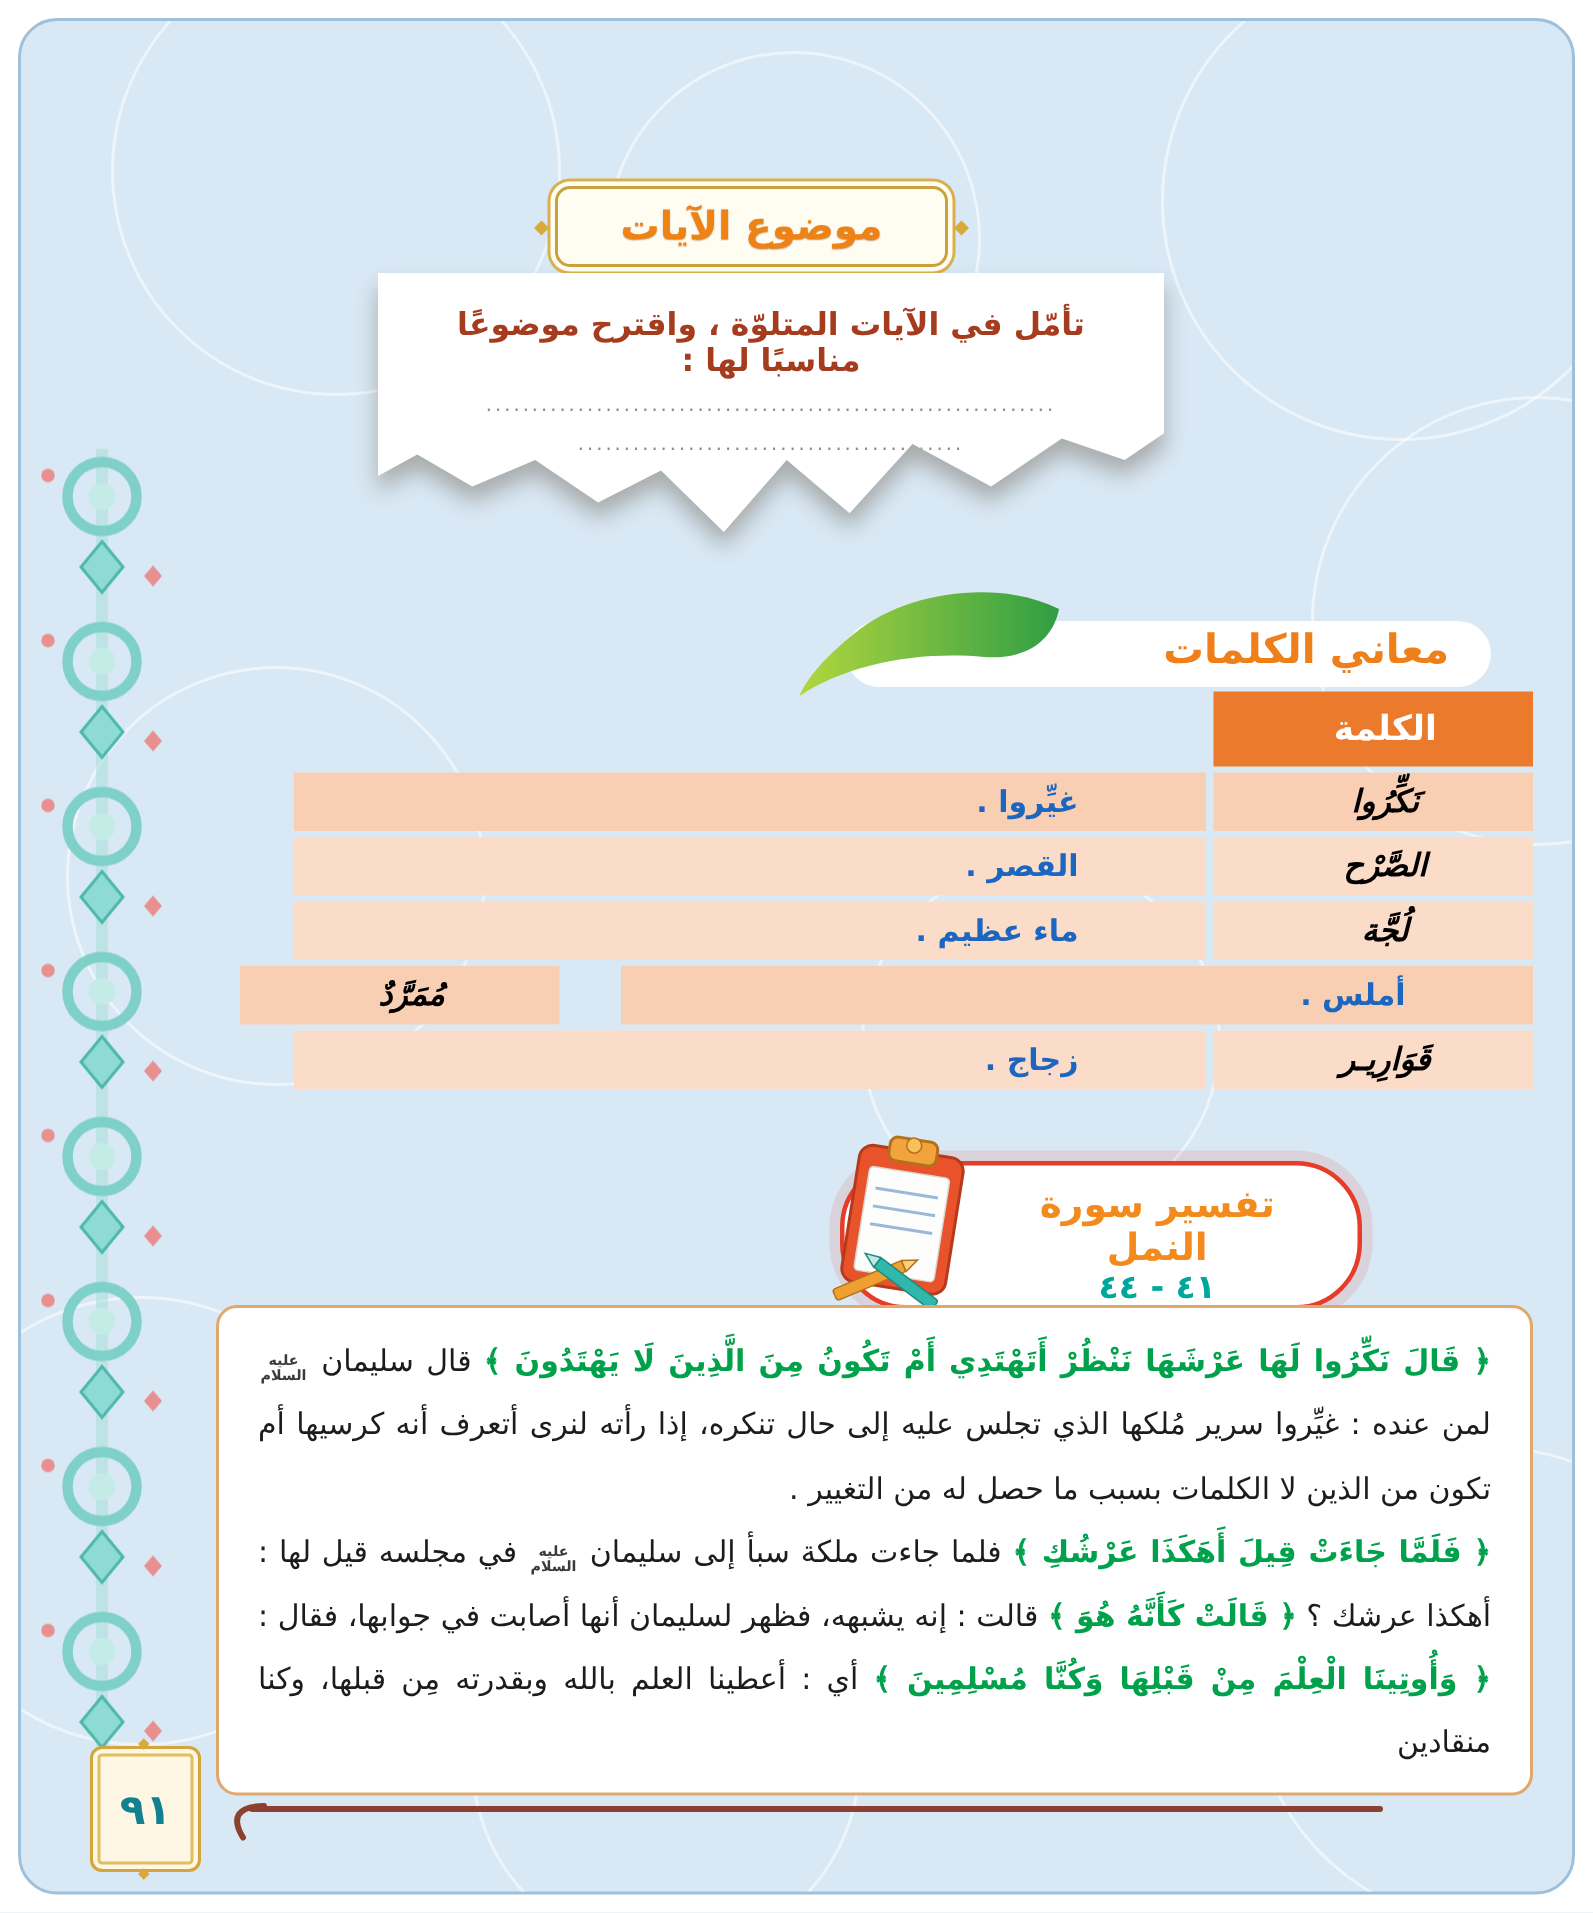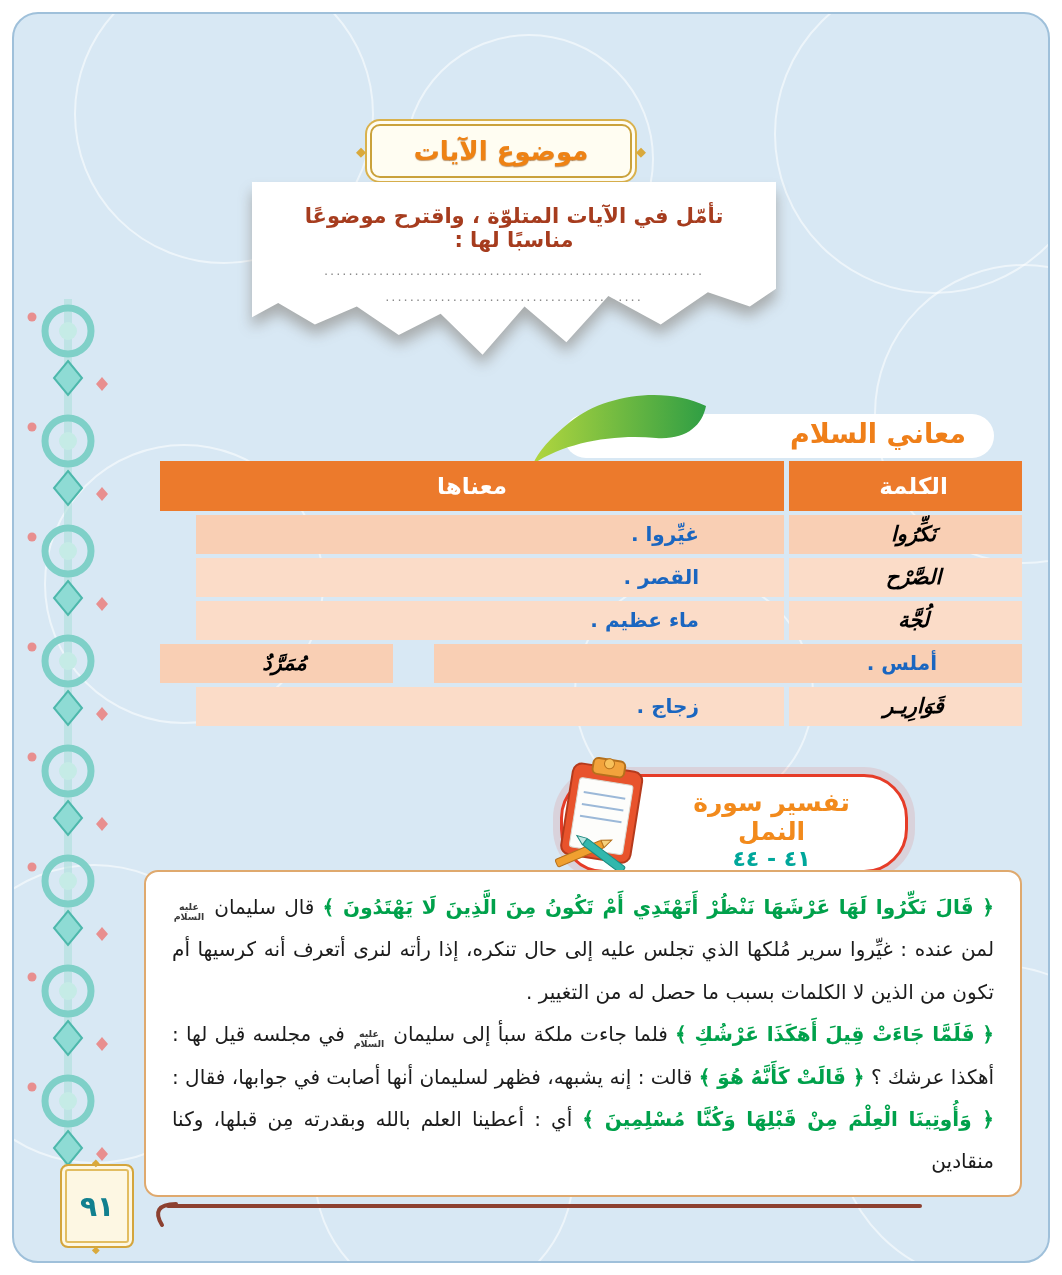--- a/index.html
+++ b/index.html
@@ -60,21 +60,21 @@
   
   .meanings-header { position:absolute; right:54px; top:392px; width:430px; height:54px; }
   .mh-pill { position:absolute; right:0; top:8px; width:100%; height:44px; background:#ffffff; border-radius:24px; }
   .mh-swoosh { position:absolute; left:-34px; top:-14px; }
   .mh-label { position:absolute; right:28px; top:12px; color:#ef7f19; font-weight:bold; font-size:27px; }
 
   
   .words-table { position:absolute; left:146px; top:447px; width:862px; direction:rtl; }
   .trow { display:flex; gap:5px; margin-bottom:4px; }
   .cell { text-align:center; }
-  .word-col { width:233px; flex:none;padding-left:16px; }
+  .word-col { width:213px; flex:none;padding-left:16px; }
   .meaning-col { flex:1; }
   .thead .cell { background:#ec7a2c; color:#ffffff; font-weight:bold; font-size:23px; height:50px; line-height:50px; }
   .trow.data .cell { height:39px; line-height:39px; }
   .trow.data.alt-a .cell { background:#f9cfb4; }
   .trow.data.alt-b .cell { background:#fbdcc8; }
   .trow.data .word-cell { color:#000000; font-weight:bold; font-size:21px;font-style:italic; }
   .trow.data .meaning-cell { text-align:right; padding-right:85px; color:#1a66c0; font-weight:bold; font-size:20px;margin-left:36px; }
 
   
   .badge {
@@ -161,27 +161,26 @@
     <div class="mh-pill"></div>
     <svg class="mh-swoosh" width="180" height="76" viewBox="0 0 180 76">
       <defs>
         <linearGradient id="sw" x1="0" y1="0" x2="1" y2="0">
           <stop offset="0" stop-color="#b2d63e"></stop>
           <stop offset="1" stop-color="#2f9e44"></stop>
         </linearGradient>
       </defs>
       <path d="M176 14 C136 -6 74 2 40 30 C20 46 8 60 3 72 C36 50 84 42 126 46 C156 48 172 34 176 14 Z" fill="url(#sw)"></path>
     </svg>
-    <span class="mh-label">معاني السلام</span>
+    <span class="mh-label">معاني الكلمات</span>
   </div>
 
   <div class="words-table">
     <div class="trow thead">
       <div class="cell word-col">الكلمة</div>
-      <div class="cell meaning-col">معناها</div>
     </div>
     <div class="trow data alt-a">
       <div class="cell word-col word-cell">نَكِّرُوا</div>
       <div class="cell meaning-col meaning-cell">غيِّروا .</div>
     </div>
     <div class="trow data alt-b">
       <div class="cell word-col word-cell">الصَّرْح</div>
       <div class="cell meaning-col meaning-cell">القصر .</div>
     </div>
     <div class="trow data alt-b">

